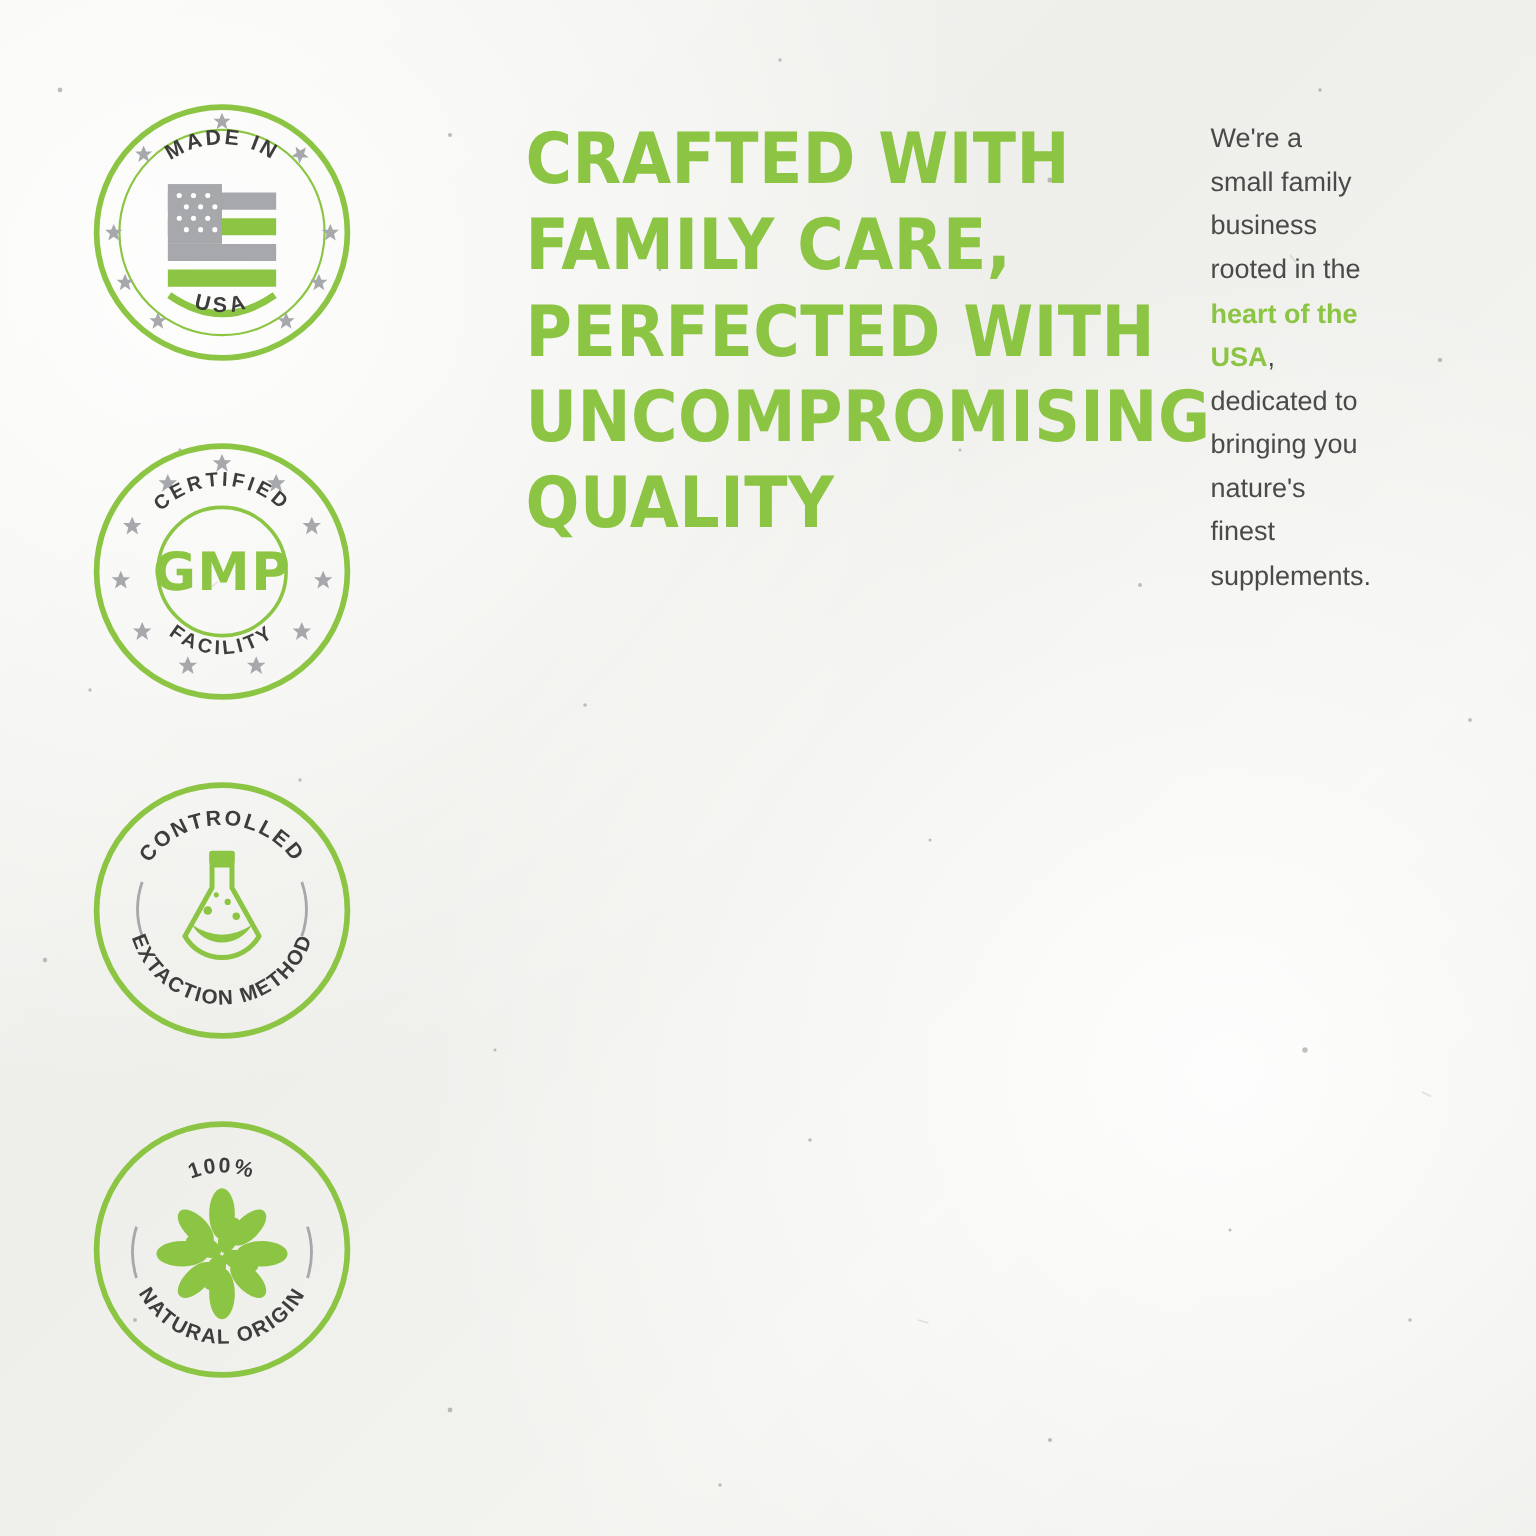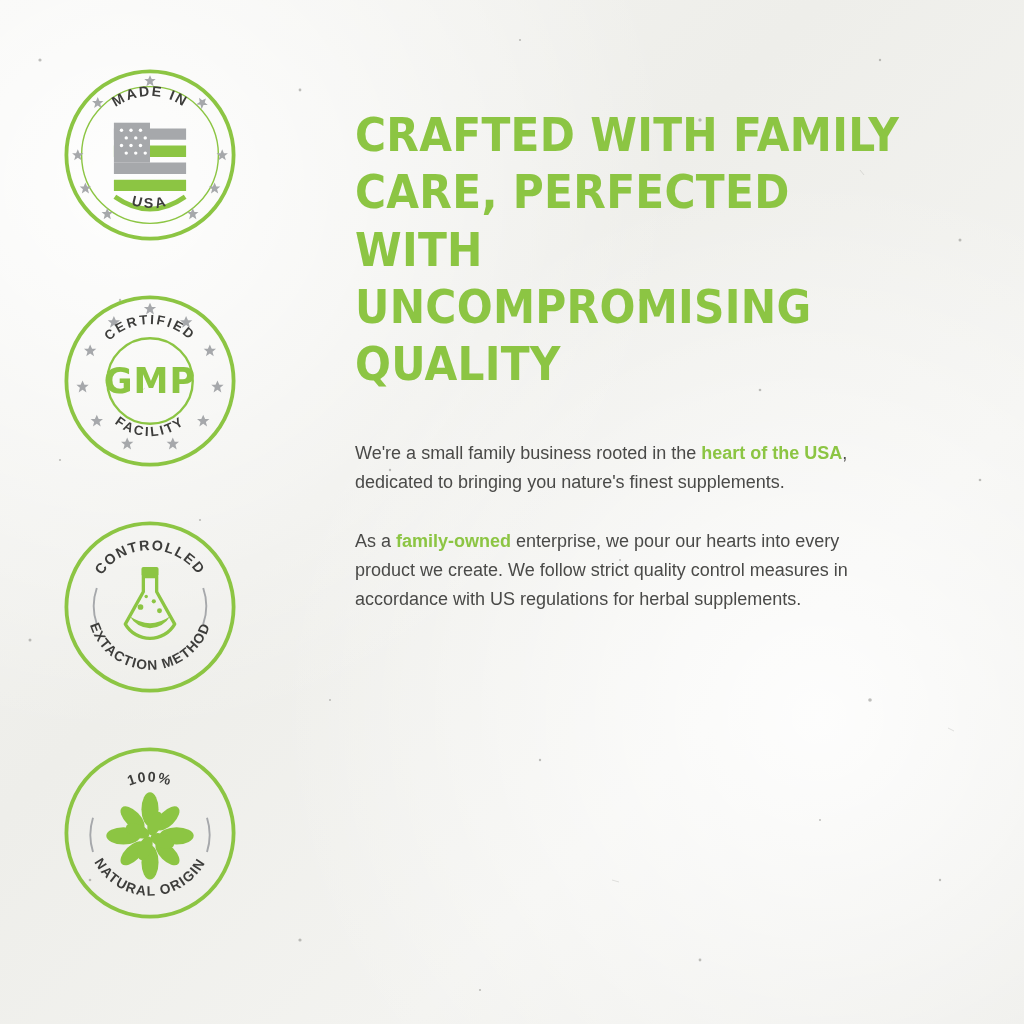--- a/index.html
+++ b/index.html
@@ -52,23 +52,23 @@
 
   .badge {
     width: 190px;
     height: 190px;
     position: relative;
   }
   .badge svg { display: block; width: 190px; height: 190px; }
 
   .content-col {
     flex: 1;
-    padding: 106px 110px 0 55px;
+    padding: 78px 110px 0 55px;
     display: flex;
-    flex-direction: column;
+    flex-direction: row;
   }
 
   .headline {
     color: #8cc543;
     font-size: 47px;
     line-height: 1.22;
     font-weight: bold;
     letter-spacing: 0.3px;
     margin: 0 0 46px 0;
     text-transform: uppercase;
@@ -333,20 +333,17 @@
     </div>
 
     <div class="content-col">
 
       <h1 class="headline">CRAFTED WITH FAMILY CARE, PERFECTED WITH UNCOMPROMISING QUALITY</h1>
 
       <p class="para">
         <span>We're a small family business rooted in the </span><span class="hl">heart of the USA</span><span>, dedicated to bringing you nature's finest supplements.</span>
       </p>
 
-      <p class="para">
-        <span>As a </span><span class="hl">family-owned</span><span> enterprise, we pour our hearts into every product we create. We follow strict quality control measures in accordance with US regulations for herbal supplements.</span>
-      </p>
 
     </div>
 
   </div>
 </div>
 
 </body></html>

